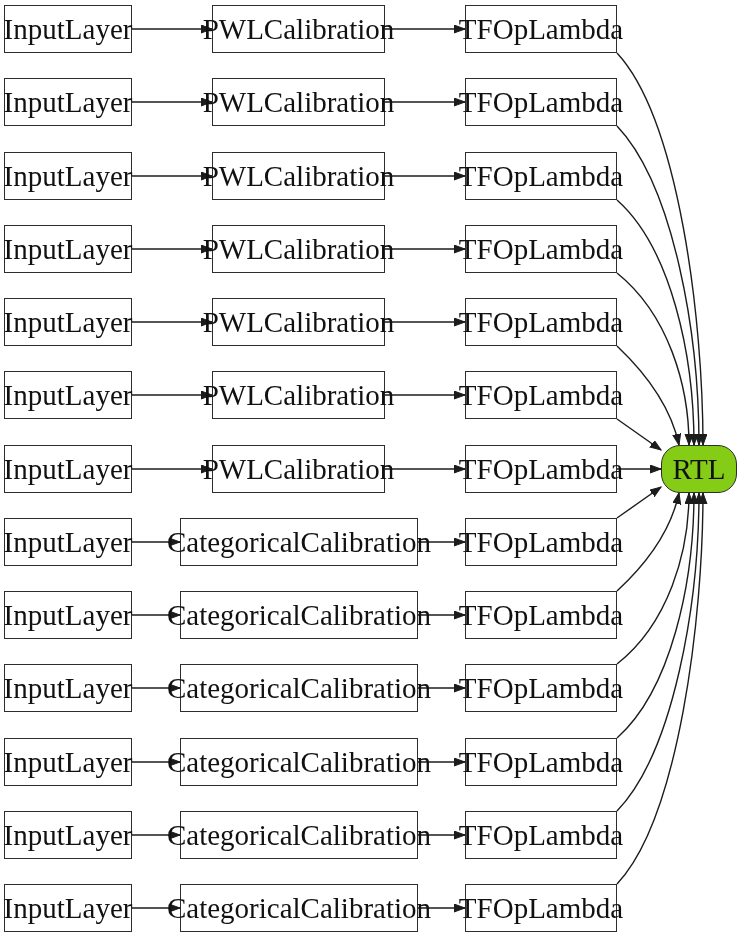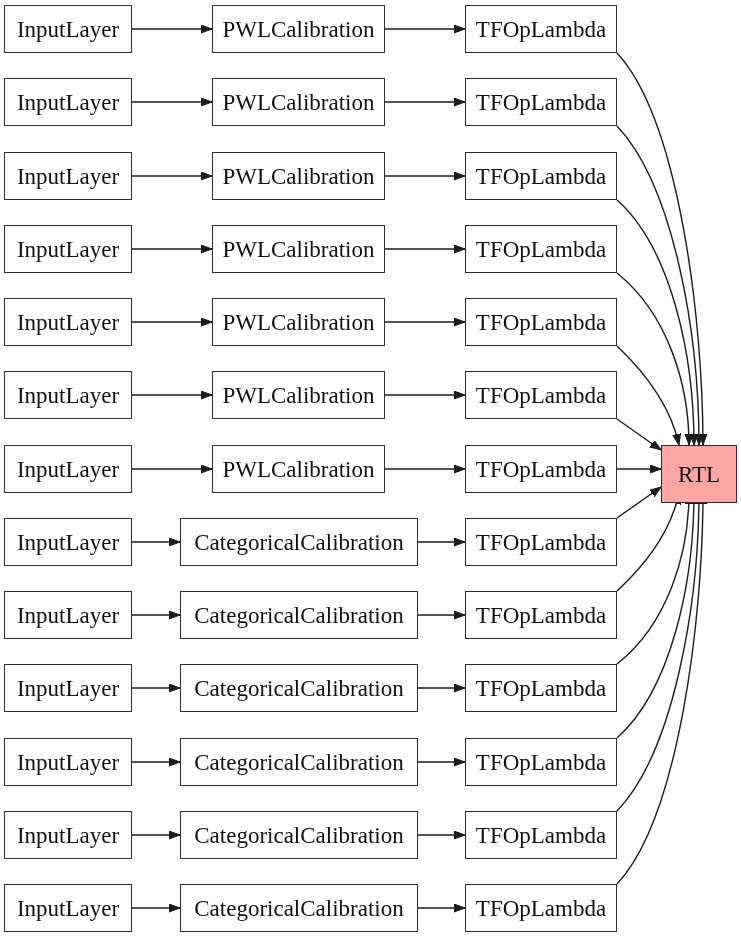--- a/index.html
+++ b/index.html
@@ -23,21 +23,21 @@
     height: 940px;
   }
   .node {
     position: absolute;
     box-sizing: border-box;
     background: #ffffff;
     border: 1.4px solid #2d2d2d;
     display: flex;
     align-items: center;
     justify-content: center;
-    font-size: 23px;
+    font-size: 29px;
     line-height: 1;
     color: #111111;
     white-space: nowrap;
   }
 </style>
 </head>
 <body>
 
 <div class="canvas">
   <svg id="edges" viewBox="0 0 741 940" xmlns="http://www.w3.org/2000/svg">
@@ -121,15 +121,15 @@
       <div class="node" style="left: 465px; top: 664px; width: 152px; height: 48px; border-color: rgb(45, 45, 45); background: rgb(255, 255, 255);">TFOpLambda</div>
       <div class="node" style="left: 4px; top: 738px; width: 128px; height: 48px; border-color: rgb(45, 45, 45); background: rgb(255, 255, 255);">InputLayer</div>
       <div class="node" style="left: 180px; top: 738px; width: 238px; height: 48px; border-color: rgb(45, 45, 45); background: rgb(255, 255, 255);">CategoricalCalibration</div>
       <div class="node" style="left: 465px; top: 738px; width: 152px; height: 48px; border-color: rgb(45, 45, 45); background: rgb(255, 255, 255);">TFOpLambda</div>
       <div class="node" style="left: 4px; top: 811px; width: 128px; height: 48px; border-color: rgb(45, 45, 45); background: rgb(255, 255, 255);">InputLayer</div>
       <div class="node" style="left: 180px; top: 811px; width: 238px; height: 48px; border-color: rgb(45, 45, 45); background: rgb(255, 255, 255);">CategoricalCalibration</div>
       <div class="node" style="left: 465px; top: 811px; width: 152px; height: 48px; border-color: rgb(45, 45, 45); background: rgb(255, 255, 255);">TFOpLambda</div>
       <div class="node" style="left: 4px; top: 884px; width: 128px; height: 48px; border-color: rgb(45, 45, 45); background: rgb(255, 255, 255);">InputLayer</div>
       <div class="node" style="left: 180px; top: 884px; width: 238px; height: 48px; border-color: rgb(45, 45, 45); background: rgb(255, 255, 255);">CategoricalCalibration</div>
       <div class="node" style="left: 465px; top: 884px; width: 152px; height: 48px; border-color: rgb(45, 45, 45); background: rgb(255, 255, 255);">TFOpLambda</div>
-      <div class="node" style="left: 661px; top: 445px; width: 76px; height: 58px; border-color: rgb(45, 45, 45); background: #fca5a5;">RTL</div>
+      <div class="node" style="left: 661px; top: 445px; width: 76px; height: 48px; border-color: rgb(45, 45, 45); background: #84cc16; border-radius: 19px;">RTL</div>
     </div>
 </div>
 
 </body></html>

